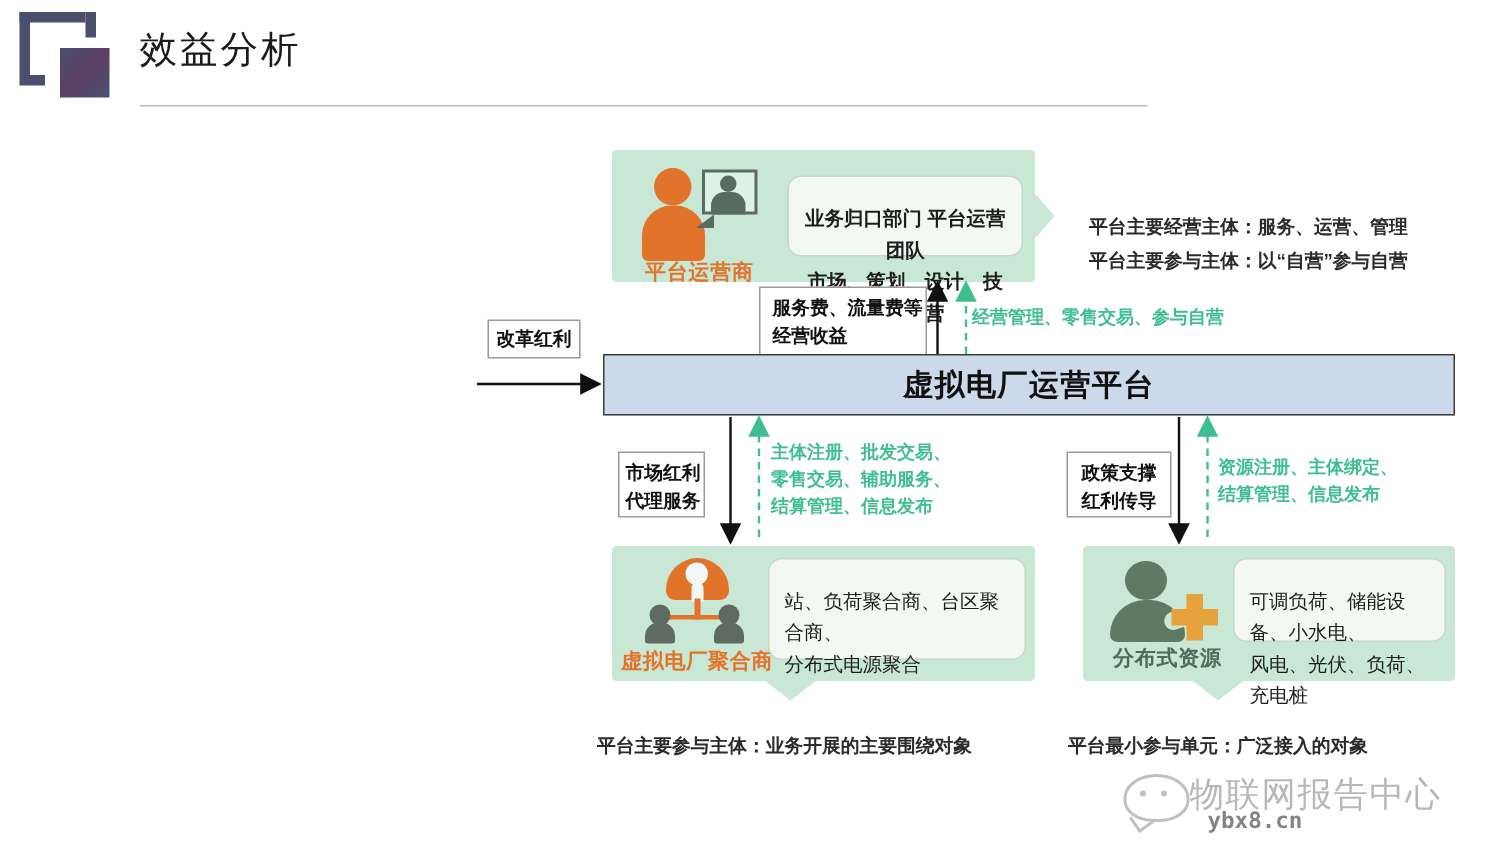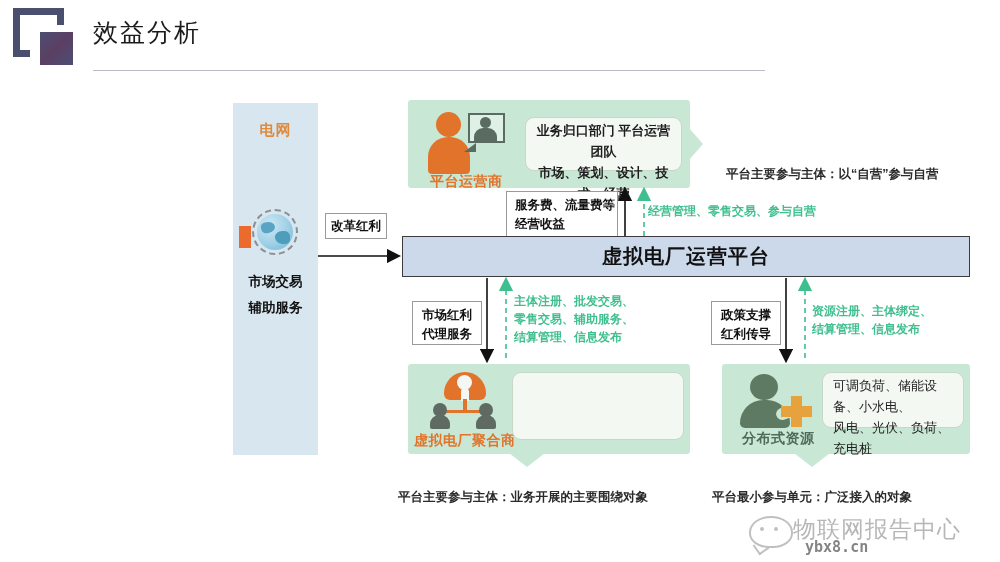--- a/index.html
+++ b/index.html
@@ -102,21 +102,21 @@
     width:0;height:0;border-left:18px solid transparent;border-right:18px solid transparent;
     border-top:14px solid #c9e7d5;
   }
   .greenbox.tail-right .tail{
     left:auto;right:-13px;bottom:auto;top:50%;margin:-16px 0 0 0;
     border-top:16px solid transparent;border-bottom:16px solid transparent;
     border-left:14px solid #c9e7d5;border-right:none;
   }
   .whitecard{
     position:absolute;background:#f3f8f3;border:1px solid #c8d8c8;border-radius:9px;
-    box-sizing:border-box;padding:2px 10px;
+    box-sizing:border-box;padding:17px 10px;
     font-size:13px;line-height:21px;color:#1d1d1d;font-weight:bold;
   }
   .role-label{
     position:absolute;font-size:14px;font-weight:bold;color:#e2732b;letter-spacing:0.5px;
   }
   .role-label.gray{color:#4e6b55;}
 
   
   .platform{
     position:absolute;left:402px;top:236px;width:568px;height:41px;
@@ -178,30 +178,20 @@
 <div class="slide">
 
   <div class="logo">
     <div class="bracket"></div>
     <div class="sq"></div>
   </div>
   <div class="page-title">效益分析</div>
   <div class="header-rule"></div>
 
 
-  <div class="grid-col">
-    <div class="grid-title">电网</div>
-    <div class="globe">
-      <div class="tab"></div>
-      <div class="ring"></div>
-      <div class="ball"></div>
-    </div>
-    <div class="grid-label l1">市场交易</div>
-    <div class="grid-label l2">辅助服务</div>
-  </div>
 
   <div class="outbox" style="left:325px;top:213px;width:62px;height:26px;display:flex;align-items:center;justify-content:center;">改革红利</div>
 
   <div class="greenbox tail-right" style="left:408px;top:100px;width:282px;height:88px;">
     <div class="tail"></div>
   </div>
 
   <div class="ic" style="left:428px;top:112px;width:78px;height:62px;">
     <div class="ic-head" style="left:8px;top:0px;width:25px;height:25px;background:#e2732b;"></div>
     <div class="ic-body" style="left:0px;top:25px;width:42px;height:37px;background:#e2732b;border-radius:20px 20px 4px 4px;"></div>
@@ -217,25 +207,26 @@
     <div>市场、策划、设计、技术、经营</div>
   </div>
 
   <div class="outbox" style="left:506px;top:191px;width:112px;height:46px;">
     <div>服务费、流量费等</div>
     <div>经营收益</div>
   </div>
 
   <div class="green-note" style="left:648px;top:202px;">经营管理、零售交易、参与自营</div>
 
+  <div class="dark-note" style="left:726px;top:140px;">平台主要经营主体：服务、运营、管理</div>
   <div class="dark-note" style="left:726px;top:163px;">平台主要参与主体：以“自营”参与自营</div>
 
   <div class="platform">虚拟电厂运营平台</div>
 
-  <div class="outbox" style="left:412px;top:301px;width:70px;height:44px;text-align:center;padding:4px 4px;">
+  <div class="outbox" style="left:412px;top:301px;width:58px;height:44px;text-align:center;padding:4px 4px;">
     <div>市场红利</div>
     <div>代理服务</div>
   </div>
 
   <div class="green-note" style="left:514px;top:292px;">主体注册、批发交易、</div>
   <div class="green-note" style="left:514px;top:310px;">零售交易、辅助服务、</div>
   <div class="green-note" style="left:514px;top:328px;">结算管理、信息发布</div>
 
   <div class="outbox" style="left:711px;top:301px;width:70px;height:44px;text-align:center;padding:4px 4px;">
     <div>政策支撑</div>
@@ -256,20 +247,22 @@
     <div style="position:absolute;left:33px;top:27px;width:4px;height:14px;background:#e2732b;"></div>
     <div style="position:absolute;left:10px;top:38px;width:50px;height:3px;background:#e2732b;"></div>
     <div class="ic-head" style="left:3px;top:31px;width:14px;height:14px;background:#5f6a62;"></div>
     <div style="position:absolute;left:0px;top:43px;width:20px;height:14px;background:#5f6a62;border-radius:9px 9px 2px 2px;"></div>
     <div class="ic-head" style="left:49px;top:31px;width:14px;height:14px;background:#5f6a62;"></div>
     <div style="position:absolute;left:46px;top:43px;width:20px;height:14px;background:#5f6a62;border-radius:9px 9px 2px 2px;"></div>
   </div>
   <div class="role-label" style="left:414px;top:432px;">虚拟电厂聚合商</div>
 
   <div class="whitecard" style="left:512px;top:372px;width:172px;height:68px;font-weight:normal;">
+    <div>站、负荷聚合商、台区聚合商、</div>
+    <div>分布式电源聚合</div>
   </div>
 
   <div class="greenbox" style="left:722px;top:364px;width:248px;height:90px;">
     <div class="tail" style="margin-left:-52px;"></div>
   </div>
 
   <div class="ic" style="left:740px;top:374px;width:76px;height:54px;">
     <div class="ic-head" style="left:10px;top:0px;width:28px;height:26px;background:#5f7a63;"></div>
     <div style="position:absolute;left:0px;top:26px;width:50px;height:28px;background:#5f7a63;border-radius:24px 24px 5px 5px;"></div>
     <div style="position:absolute;left:36px;top:33px;width:18px;height:12px;background:#c9e7d5;border-radius:8px;transform:rotate(-18deg);"></div>

